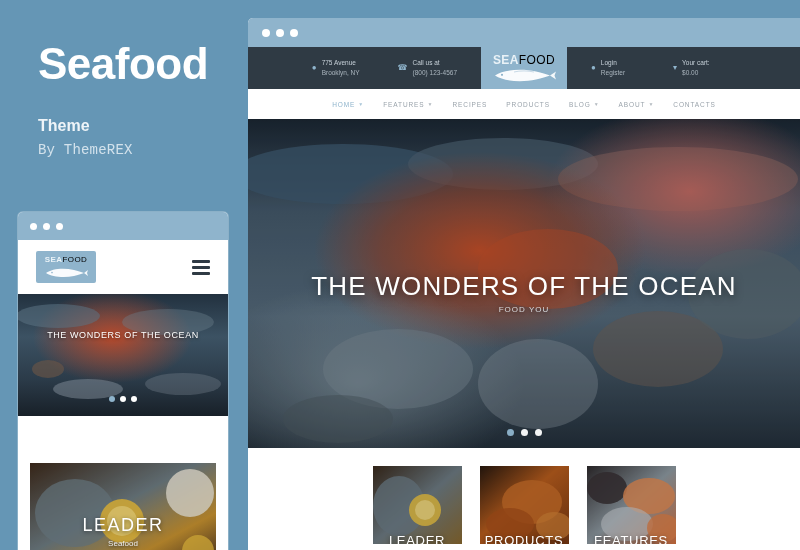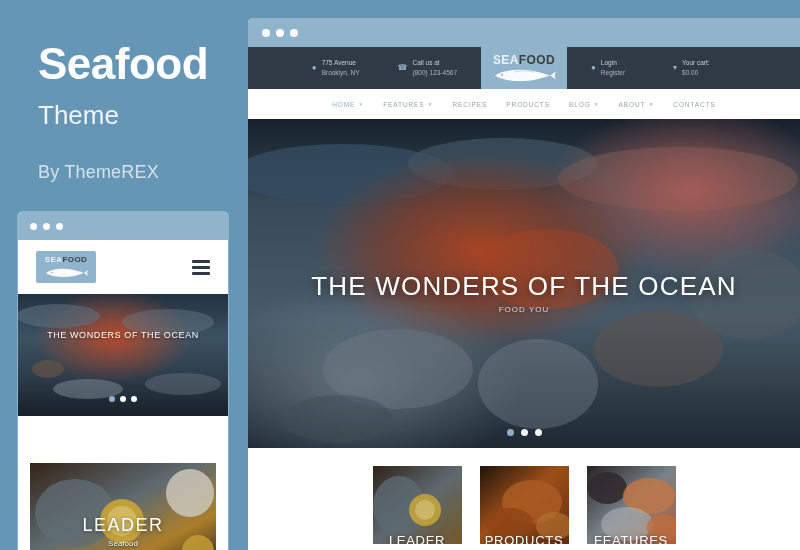--- a/index.html
+++ b/index.html
@@ -11,25 +11,25 @@
     position:relative;
   }
 
   
   .promo { position:absolute; left:38px; top:42px; width:200px; }
   .promo-title {
     font-size:44px; font-weight:bold; color:#ffffff;
     letter-spacing:-0.5px; line-height:1.0; white-space:nowrap;
   }
   .promo-sub {
-    font-size:26px; font-weight:400; color:#eef4f8;
-    margin-top:16px; line-height:1.0;
+    font-size:16px; font-weight:700; color:#eef4f8;
+    margin-top:32px; line-height:1.0;
   }
   .promo-by {
-    font-size:18px; color:#d3e2ec; margin-top:34px; letter-spacing:.2px;
+    font-size:14px; color:#d3e2ec; margin-top:8px; letter-spacing:.2px;font-family:Liberation Mono, monospace;
   }
 
   
   .chrome-bar { background:#8fb4cc; display:flex; align-items:center; }
   .dots { display:flex; gap:6px; }
   .dot { border-radius:50%; background:#ffffff; }
 
   
   .mobile {
     position:absolute; left:18px; top:212px; width:210px; height:338px;
@@ -41,21 +41,21 @@
   .mobile-head {
     height:54px; background:#fff; display:flex; align-items:center;
     justify-content:space-between; padding:0 18px;
   }
   .logo-block {
     background:#8fb4cc; padding:5px 8px; border-radius:2px;
     display:flex; flex-direction:column; align-items:center; line-height:1;
   }
   .logo-word { font-size:8px; letter-spacing:.4px; white-space:nowrap; }
   .logo-word .sea { color:#e9f2f7; font-weight:700; }
-  .logo-word .food { color:#404040; font-weight:bold; }
+  .logo-word .food { color:#000000; font-weight:normal; }
   .logo-fish { margin-top:3px; }
   .hamburger { display:flex; flex-direction:column; gap:3px; }
   .hamburger span { display:block; width:18px; height:3px; background:#2f3a44; border-radius:1px; }
 
   .mobile-hero {
     position:relative; height:122px; overflow:hidden;
     background:#16202b;
   }
   .mobile-hero .hero-title {
     position:absolute; left:0; right:0; top:36px; text-align:center;

